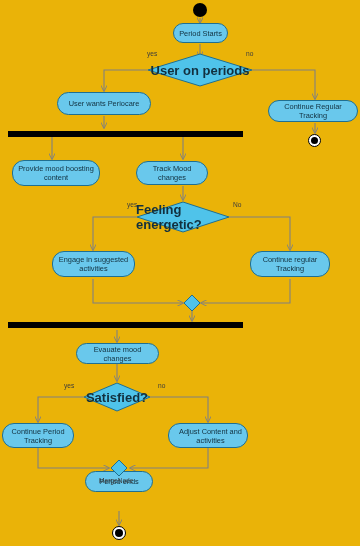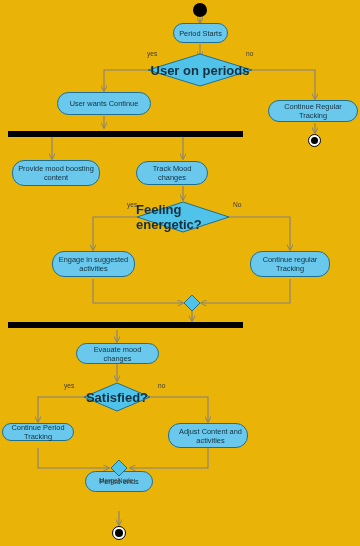--- a/index.html
+++ b/index.html
@@ -164,21 +164,21 @@
 
   <div class="decision" style="left:147px; top:53px; width:106px; height:34px;">
     <svg width="106" height="34" viewBox="0 0 106 34">
       <polygon points="53,1 105,17 53,33 1,17" fill="#4fc3ea" stroke="#1f6f91" stroke-width="1"></polygon>
     </svg>
     <div class="dlabel">User on periods</div>
   </div>
   <div class="edgelabel" style="left:147px; top:50px;">yes</div>
   <div class="edgelabel" style="left:246px; top:50px;">no</div>
 
-  <div class="node" style="left:57px; top:92px; width:94px; height:23px;">User wants Continue</div>
+  <div class="node" style="left:57px; top:92px; width:94px; height:23px;">User wants Periocare</div>
 
   <div class="node" style="left:268px; top:100px; width:90px; height:22px;">Continue Regular Tracking</div>
 
   <div class="endnode" style="left:308px; top:134px; width:13px; height:13px;"></div>
 
   <div class="bar" style="left:8px; top:131px; width:235px; height:6px;"></div>
 
   <div class="node" style="left:12px; top:160px; width:88px; height:26px;">Provide mood boosting content</div>
 
   <div class="node" style="left:136px; top:161px; width:72px; height:24px;">Track Mood changes</div>
@@ -208,21 +208,21 @@
 
   <div class="decision" style="left:83px; top:382px; width:68px; height:30px;">
     <svg width="68" height="30" viewBox="0 0 68 30">
       <polygon points="34,1 67,15 34,29 1,15" fill="#4fc3ea" stroke="#1f6f91" stroke-width="1"></polygon>
     </svg>
     <div class="dlabel">Satisfied?</div>
   </div>
   <div class="edgelabel" style="left:64px; top:382px;">yes</div>
   <div class="edgelabel" style="left:158px; top:382px;">no</div>
 
-  <div class="node" style="left:2px; top:423px; width:72px; height:18px;">Continue Period Tracking</div>
+  <div class="node" style="left:2px; top:423px; width:72px; height:25px;">Continue Period Tracking</div>
 
   <div class="node" style="left:168px; top:423px; width:80px; height:25px;padding-left:8px;">Adjust Content and activities</div>
 
   <div class="mergediamond" style="left:110px; top:459px; width:18px; height:18px;">
     <svg width="18" height="18" viewBox="0 0 18 18">
       <polygon points="9,1 17,9 9,17 1,9" fill="#4fc3ea" stroke="#1f6f91" stroke-width="1"></polygon>
     </svg>
   </div>
   <div class="edgelabel" style="left:99px; top:477px;">MergeNode</div>
 

